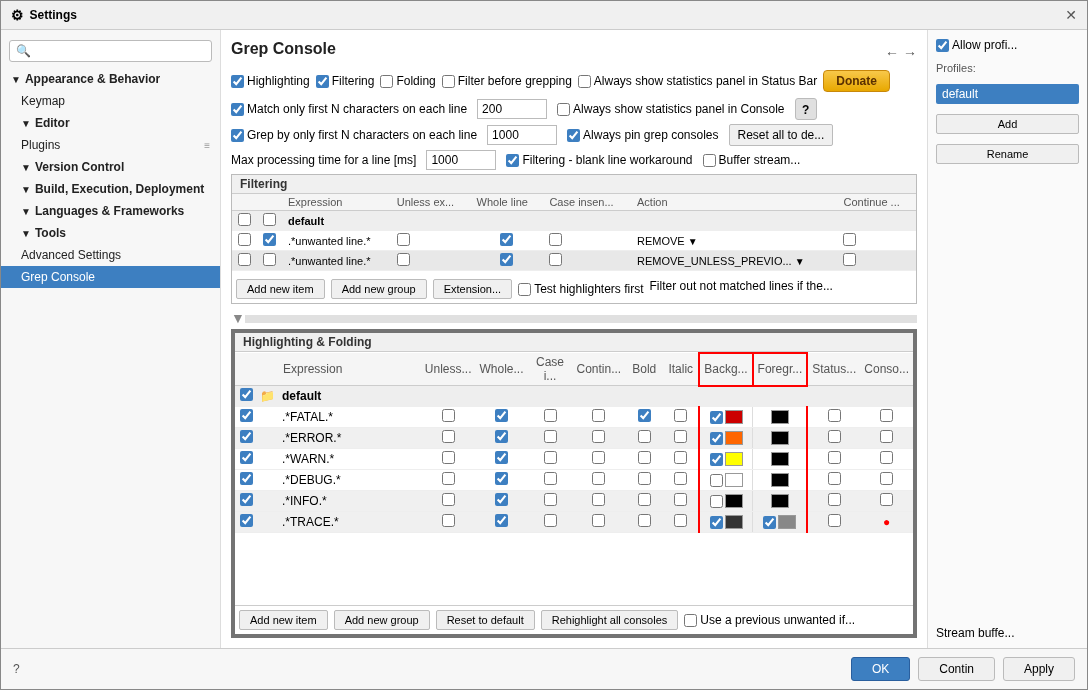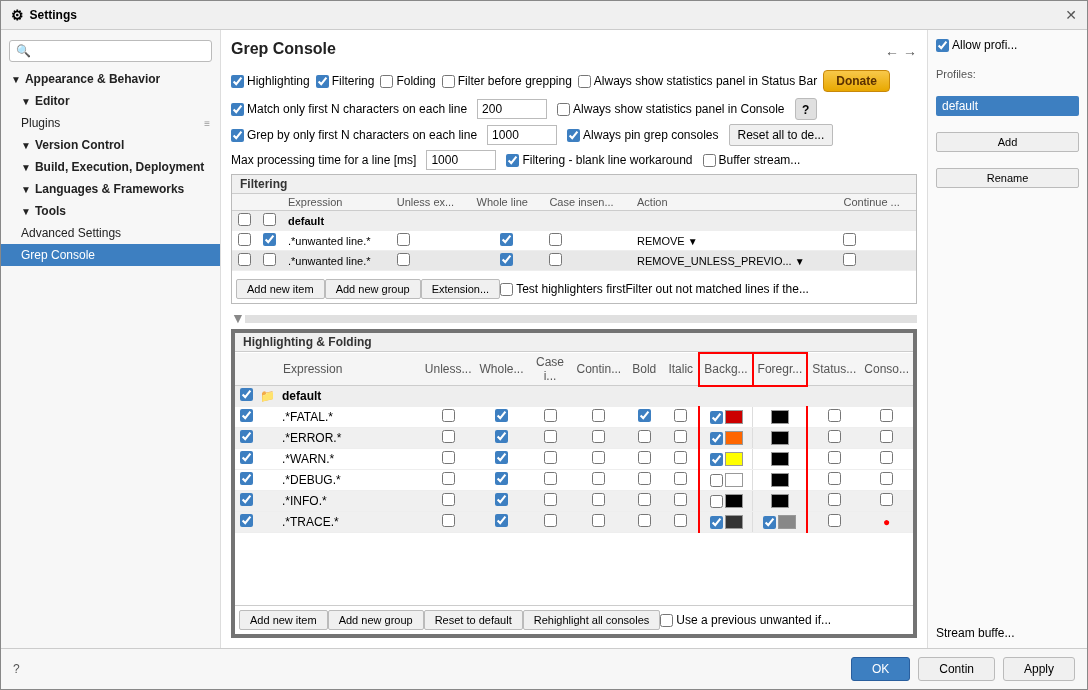--- a/index.html
+++ b/index.html
@@ -25,34 +25,34 @@
     .donate-btn { background: linear-gradient(to bottom, #f8c84a, #e8a800); border: 1px solid #c8880a; border-radius: 4px; padding: 3px 12px; font-weight: bold; font-size: 12px; cursor: pointer; color: #5a3000; }
     .row-settings { display: flex; align-items: center; gap: 10px; margin-bottom: 4px; flex-wrap: wrap; }
     .input-field { border: 1px solid #bbb; padding: 2px 4px; width: 70px; }
     .question-btn { width: 22px; height: 22px; background: #e0e0e0; border: 1px solid #bbb; border-radius: 3px; text-align: center; line-height: 22px; cursor: pointer; font-weight: bold; }
     .reset-btn { background: #f0f0f0; border: 1px solid #bbb; padding: 3px 8px; cursor: pointer; border-radius: 2px; }
     .section-box { border: 1px solid #bbb; margin-bottom: 6px; flex-shrink: 0; }
     .section-title { background: #f0f0f0; padding: 2px 8px; font-weight: bold; border-bottom: 1px solid #ccc; color: #333; }
     .filter-table { width: 100%; border-collapse: collapse; }
     .filter-table th { background: #f5f5f5; border-bottom: 1px solid #ccc; padding: 2px 6px; text-align: left; font-weight: normal; color: #555; font-size: 11px; }
     .filter-table td { padding: 2px 6px; border-bottom: 1px solid #eee; font-size: 11px; }
-    .action-btns { display: flex; margin-top: 4px; flex-wrap: wrap; align-items: center; }
+    .action-btns { display: flex; gap: 6px; margin-top: 4px; flex-wrap: wrap; }
     .action-btn { background: #f0f0f0; border: 1px solid #bbb; padding: 3px 10px; cursor: pointer; border-radius: 2px; font-size: 11px; }
     .highlighting-section { border: 4px solid #737373; flex: 1; overflow: hidden; display: flex; flex-direction: column; }
     .highlight-table { width: 100%; border-collapse: collapse; font-size: 11px; }
     .highlight-table th { background: #f5f5f5; border-bottom: 1px solid #ccc; padding: 2px 4px; text-align: center; font-weight: normal; color: #555; }
     .highlight-table td { padding: 2px 3px; border-bottom: 1px solid #eee; vertical-align: middle; text-align: center; }
     .highlight-table td.expr-col { text-align: left; }
     .annotation-text { color: red; font-size: 11px; font-family: sans-serif; }
     .dialog-footer { display: flex; justify-content: flex-end; align-items: center; gap: 8px; padding: 8px 12px; border-top: 1px solid #ccc; background: #f7f7f7; }
     .footer-btn { padding: 4px 20px; border-radius: 3px; cursor: pointer; font-size: 12px; }
     .ok-btn { background: #3d7fc1; color: #fff; border: 1px solid #2a5f9e; }
     .cancel-btn { background: #f0f0f0; border: 1px solid #bbb; }
     .apply-btn { background: #f0f0f0; border: 1px solid #bbb; }
-    .right-panel { width: 160px; border-left: 1px solid #ddd; padding: 8px; display: flex; flex-direction: column; gap: 16px; background: #fafafa; }
+    .right-panel { width: 160px; border-left: 1px solid #ddd; padding: 8px; display: flex; flex-direction: column; gap: 10px; background: #fafafa; }
     .right-panel-label { font-size: 11px; color: #555; }
     .profile-item { padding: 3px 6px; background: #3d7fc1; color: #fff; border-radius: 2px; }
     .right-btn { background: #f0f0f0; border: 1px solid #bbb; padding: 3px 10px; cursor: pointer; border-radius: 2px; font-size: 11px; text-align: center; }
     .nav-arrows { display: flex; gap: 4px; justify-content: flex-end; margin-bottom: 4px; }
     .nav-arrow { font-size: 14px; color: #555; cursor: pointer; background: none; border: none; }
     .checkbox-blue { accent-color: #3d7fc1; }
     .scrollbar-h { height: 8px; background: #e0e0e0; margin-top: 2px; }
     .group-row td { font-weight: bold; background: #eeeeee; }
     .indent-1 { padding-left: 14px; }
   </style>
@@ -74,20 +74,23 @@
     <div class="sidebar">
       <div class="search-box">
         <span>🔍</span>
         <input type="text" placeholder="" style="">
       </div>
 
       <div id="sidebar-items">
           <div class="sidebar-item group" style="padding-left: 10px;">
             <span class="arrow">▼</span>
             <span>Appearance &amp; Behavior</span>
+          </div>
+          <div class="sidebar-item" style="padding-left: 20px;">
+            <span>Keymap</span>
           </div>
           <div class="sidebar-item group" style="padding-left: 20px;">
             <span class="arrow">▼</span>
             <span>Editor</span>
           </div>
           <div class="sidebar-item" style="padding-left: 20px;">
             <span>Plugins</span>
             <span class="badge">≡</span>
           </div>
           <div class="sidebar-item group" style="padding-left: 20px;">

